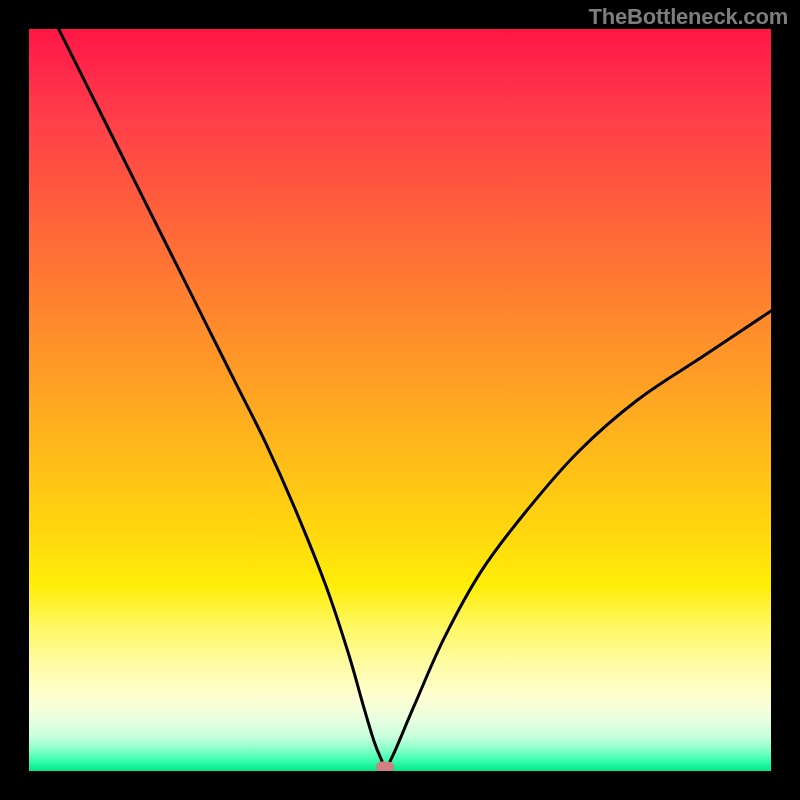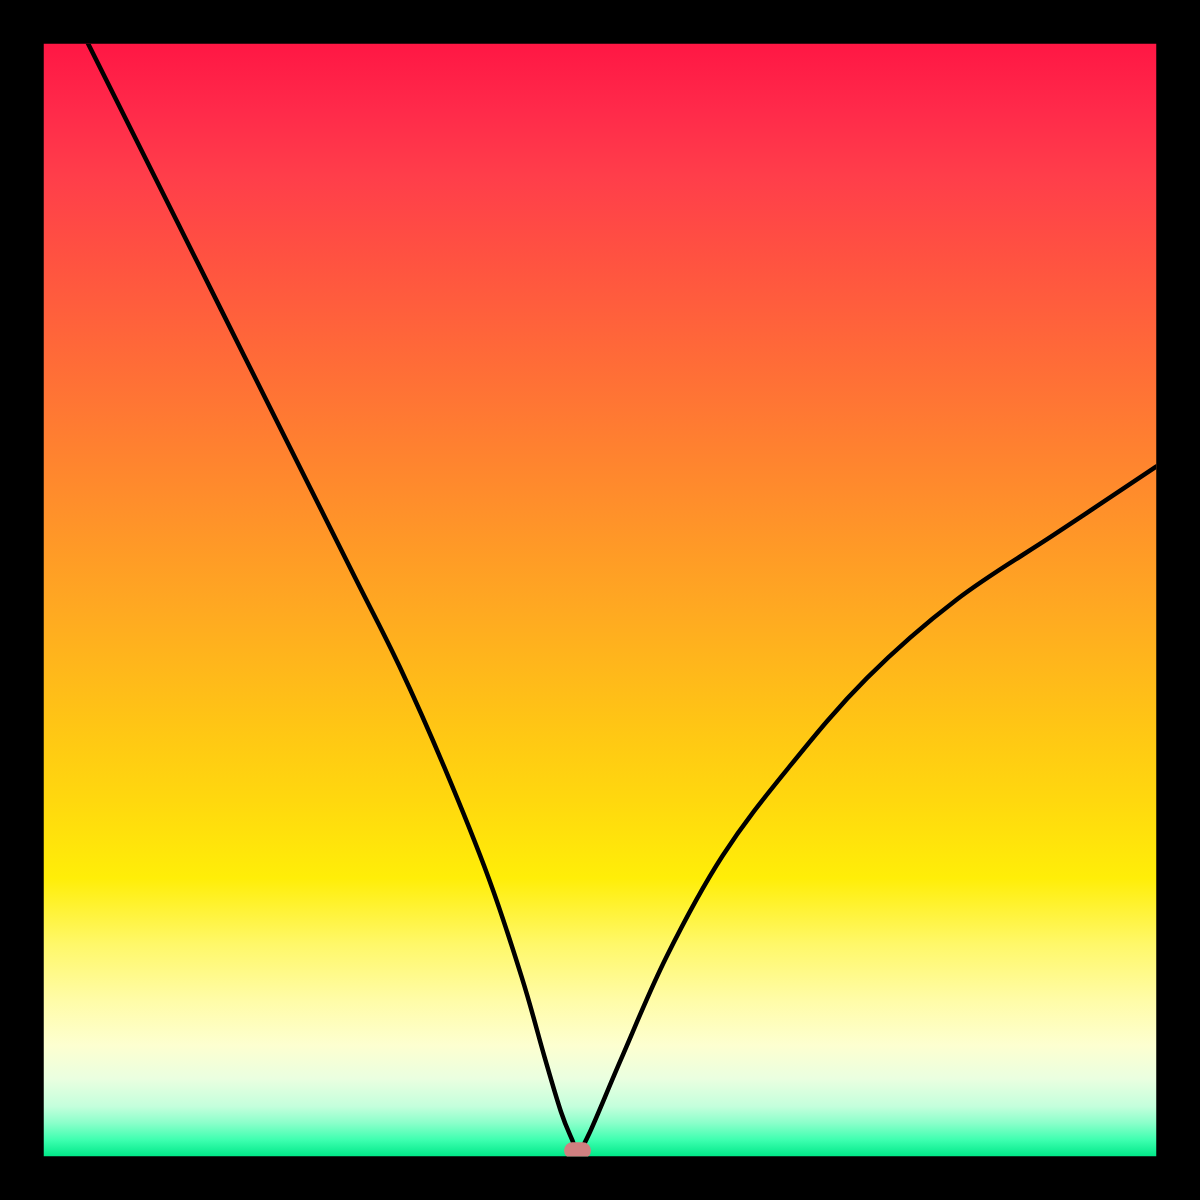--- a/index.html
+++ b/index.html
@@ -69,20 +69,21 @@
     height: 11px;
     border-radius: 6px;
     background: #d08080;
     transform: translate(-50%, -50%);
   }
 </style>
 </head>
 <body>
 
 <div class="chart-container">
+  <div class="watermark">TheBottleneck.com</div>
 
   <div class="plot-area">
     <div class="gradient-bg"></div>
 
     <svg class="curve" viewBox="0 0 742 742" preserveAspectRatio="none">
       <path id="curve-path" d="M 0 -59.360000000000014 C 5.34 -48.68, 19.00 -21.37, 29.68 0.00 C 40.36 21.37, 48.68 37.99, 59.36 59.36 C 70.04 80.73, 78.36 97.35, 89.04 118.72 C 99.72 140.09, 108.04 156.71, 118.72 178.08 C 129.40 199.45, 137.72 216.07, 148.40 237.44 C 159.08 258.81, 167.40 275.43, 178.08 296.80 C 188.76 318.17, 197.08 334.79, 207.76 356.16 C 218.44 377.53, 226.76 392.81, 237.44 415.52 C 248.12 438.23, 256.44 456.92, 267.12 482.30 C 277.80 507.68, 287.45 531.12, 296.80 556.50 C 306.15 581.88, 312.38 601.91, 319.06 623.28 C 325.74 644.65, 329.23 659.19, 333.90 675.22 C 338.57 691.25, 341.69 702.30, 345.03 712.32 C 348.37 722.34, 350.45 726.20, 352.45 730.87 C 354.45 735.54, 354.16 738.96, 356.16 738.29 C 358.16 737.62, 358.24 738.51, 363.58 727.16 C 368.92 715.81, 376.49 696.59, 385.84 675.22 C 395.19 653.85, 403.50 632.48, 415.52 608.44 C 427.54 584.40, 437.93 564.37, 452.62 541.66 C 467.31 518.95, 479.78 503.67, 497.14 482.30 C 514.50 460.93, 529.05 442.97, 549.08 422.94 C 569.11 402.91, 585.73 388.36, 608.44 371.00 C 631.15 353.64, 651.18 342.51, 675.22 326.48 C 699.26 310.45, 729.98 289.97, 742.00 281.96" stroke="#000000" stroke-width="3" fill="none" stroke-linecap="round" stroke-linejoin="round"></path>
     </svg>
 
     <div class="minimum-marker" id="min-marker" style="left: 356.16px; top: 738.29px; background: rgb(208, 128, 128);"></div>
   </div>

